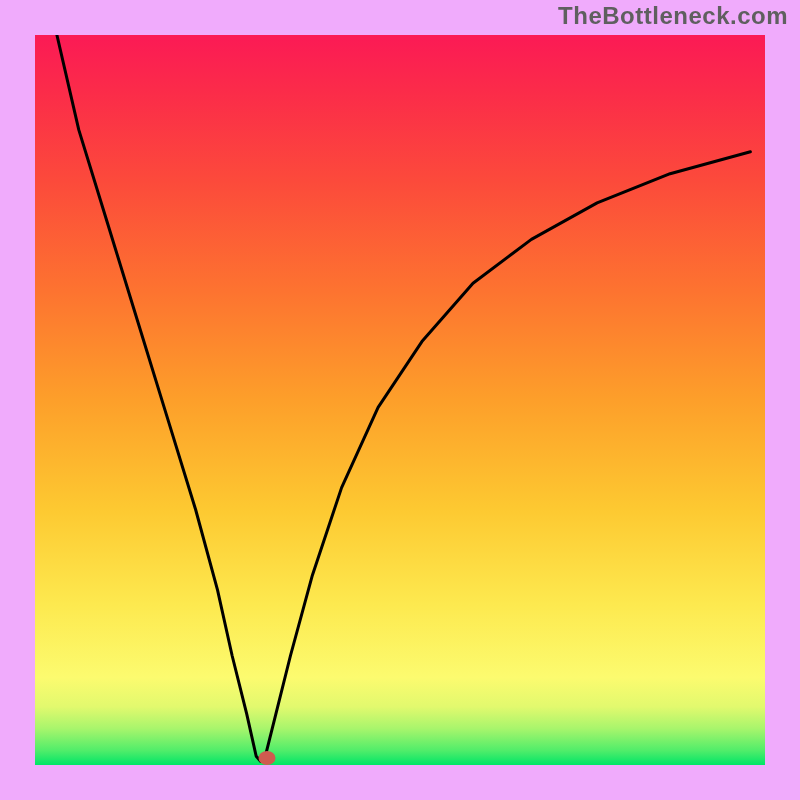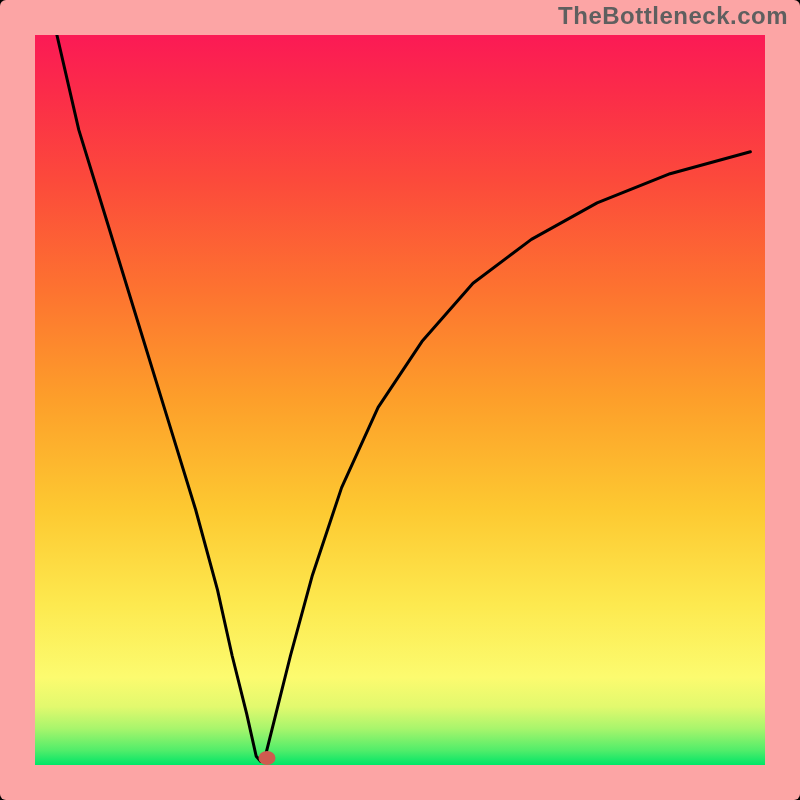--- a/index.html
+++ b/index.html
@@ -8,22 +8,21 @@
     width: 800px;
     height: 800px;
     background: #000;
     font-family: Arial, Helvetica, sans-serif;
     overflow: hidden;
   }
   .frame {
     position: relative;
     width: 800px;
     height: 800px;
-    background: #fca5a5;
-    border-radius: 6px;
+    background: #f0abfc;
   }
   .watermark {
     position: absolute;
     top: 2px;
     right: 12px;
     color: #5f5f5f;
     font-size: 24px;
     font-weight: 600;
     letter-spacing: 0.5px;
     user-select: none;

